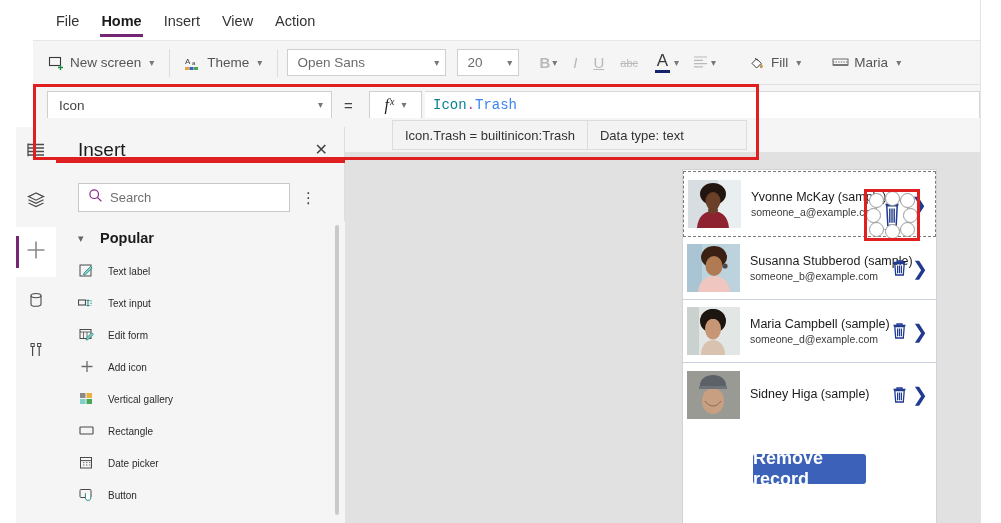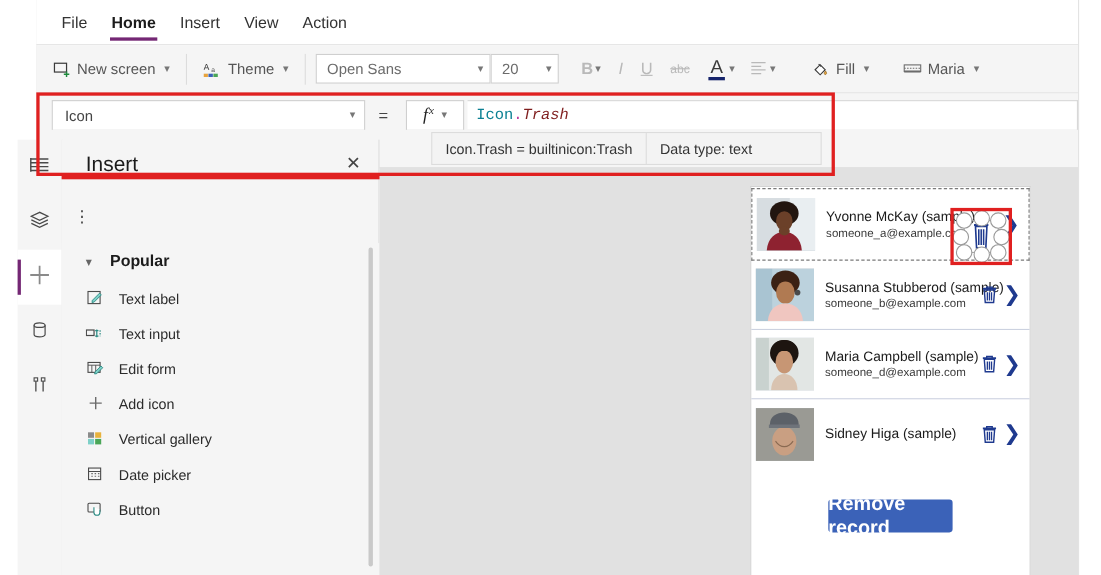--- a/index.html
+++ b/index.html
@@ -44,21 +44,21 @@
   
   .fbar{position:absolute;left:33px;top:85px;width:947px;height:42px;background:#f5f5f5;border-bottom:1px solid #e4e4e4;box-sizing:border-box;}
   .prop-combo{position:absolute;left:14px;top:6px;width:285px;height:28px;background:#fff;border:1px solid #cfcfcf;box-sizing:border-box;display:flex;align-items:center;justify-content:space-between;padding:0 8px 0 11px;font-size:13.5px;color:#444;}
   .eq{position:absolute;left:311px;top:12px;font-size:15px;color:#444;}
   .fx{position:absolute;left:336px;top:6px;width:53px;height:28px;background:#fff;border:1px solid #cfcfcf;box-sizing:border-box;display:flex;align-items:center;justify-content:center;gap:3px;}
   .fx .fxg{font-family:"Liberation Serif","DejaVu Serif",serif;font-style:italic;font-size:16px;color:#222;}
   .fx .fxs{font-family:"Liberation Serif",serif;font-style:italic;font-size:10px;color:#222;position:relative;top:-4px;left:-2px;}
   .formula-input{position:absolute;left:392px;top:6px;width:555px;height:28px;background:#fff;border:1px solid #d8d8d8;border-left:none;box-sizing:border-box;display:flex;align-items:center;padding-left:8px;font-family:"Liberation Mono","DejaVu Sans Mono",monospace;font-size:14px;}
   .tok-id{color:#0b8093;}
   .tok-dot{color:#c0399f;}
-  .tok-mem{color:#7f1d1d;font-style:italic;}
+  .tok-mem{color:#3b82f6;}
 
   
   .intelli{position:absolute;left:392px;top:120px;width:355px;height:30px;background:#f3f3f3;border:1px solid #dcdcdc;box-sizing:border-box;display:flex;align-items:center;z-index:40;}
   .intelli .seg{font-size:13px;color:#333;padding:0 12px;white-space:nowrap;}
   .intelli .vline{width:1px;height:29px;background:#dcdcdc;}
   .intelli b{font-weight:normal;}
   .intelli-bg{position:absolute;left:33px;top:118px;width:947px;height:34px;background:#f5f5f5;border-bottom:1px solid #e2e2e2;}
 
   
   .rail{position:absolute;left:16px;top:127px;width:40px;height:396px;background:#f5f5f5;border-right:1px solid #e8e8e8;}
@@ -70,21 +70,21 @@
   .insert-panel{position:absolute;left:56px;top:127px;width:289px;height:396px;background:#f5f5f5;border-right:1px solid #dedede;box-sizing:border-box;}
   .ip-title{position:absolute;left:22px;top:12px;font-size:19px;color:#1b1b1b;}
   .ip-close{position:absolute;right:16px;top:15px;font-size:16px;color:#444;cursor:default;line-height:1;}
   .ip-searchrow{position:absolute;left:0;top:48px;width:289px;height:44px;display:flex;align-items:center;}
   .ip-search{margin-left:22px;width:212px;height:29px;background:#fff;border:1px solid #c8c8c8;box-sizing:border-box;display:flex;align-items:center;gap:7px;padding-left:9px;}
   .ip-search .ph{font-size:13px;color:#707070;}
   .ip-more{margin-left:11px;font-size:15px;color:#444;letter-spacing:0;line-height:7px;text-align:center;width:14px;cursor:default;}
   .ip-list{position:absolute;left:0;top:94px;width:289px;height:302px;background:#f5f5f5;overflow:hidden;}
   .grp-head{display:flex;align-items:center;gap:12px;height:34px;padding-left:22px;font-size:14.5px;font-weight:bold;color:#1b1b1b;}
   .grp-chev{font-size:11px;color:#666;width:10px;display:inline-block;}
-  .li{display:flex;align-items:center;gap:13px;height:32px;padding-left:22px;font-size:13px;color:#2b2b2b;cursor:default;}
+  .li{display:flex;align-items:center;gap:13px;height:32px;padding-left:22px;font-size:10px;color:#2b2b2b;cursor:default;}
   .li .ic{width:17px;height:17px;display:flex;align-items:center;justify-content:center;flex:0 0 17px;}
   .ip-scroll{position:absolute;right:5px;top:98px;width:4px;height:290px;background:#c9c9c9;border-radius:2px;}
 
   
   .canvas{position:absolute;left:345px;top:152px;width:635px;height:371px;background:#e1e1e1;}
   .screen{position:absolute;left:682px;top:169px;width:255px;height:354px;background:#fff;border-left:1px solid #d3d3d3;border-right:1px solid #d3d3d3;border-top:1px solid #d3d3d3;box-sizing:border-box;}
 
   
   .gal{position:absolute;left:0;top:1px;width:253px;}
   .gitem{position:relative;height:63px;display:flex;align-items:center;padding:0 6px 0 4px;box-sizing:border-box;border-bottom:1px solid #ccd2e0;}
@@ -163,21 +163,21 @@
             <rect x="9" y="12" width="4" height="3" fill="#4aa657"></rect>
           </svg>
         </span>
         <span class="lbl">Theme</span>
         <span class="caret">▾</span>
       </div>
     </div>
 
     <div class="rb-sep"></div>
 
-    <div class="rb-group" style="">
+    <div class="rb-group" style="gap:11px;">
       <div class="combo font">
         <span>Open Sans</span>
         <span class="caret">▾</span>
       </div>
       <div class="combo size">
         <span>20</span>
         <span class="caret">▾</span>
       </div>
     </div>
 
@@ -303,20 +303,29 @@
         </svg>
       </span>
     </div>
   </div>
 
   <div class="insert-panel">
     <div class="ip-title">Insert</div>
     <div class="ip-close">✕</div>
 
     <div class="ip-searchrow">
+      <div class="ip-search">
+        <span>
+          <svg width="15" height="15" viewBox="0 0 15 15">
+            <circle cx="6.2" cy="6.2" r="4.3" fill="none" stroke="#8a2b8a" stroke-width="1.2"></circle>
+            <path d="M9.4 9.4 13.4 13.4" stroke="#8a2b8a" stroke-width="1.3"></path>
+          </svg>
+        </span>
+        <span class="ph">Search</span>
+      </div>
       <div class="ip-more">⋮</div>
     </div>
 
     <div class="ip-list">
       <div class="grp-head">
         <span class="grp-chev">▾</span>
         <span>Popular</span>
       </div>
 
       <div class="li">
@@ -365,20 +374,28 @@
           <svg width="16" height="16" viewBox="0 0 16 16">
             <rect x="1" y="2" width="5.5" height="5" fill="#8a8a8a"></rect>
             <rect x="7.5" y="2" width="5.5" height="5" fill="#e8b23d"></rect>
             <rect x="1" y="8" width="5.5" height="5" fill="#7ed0c8"></rect>
             <rect x="7.5" y="8" width="5.5" height="5" fill="#4aa657"></rect>
           </svg>
         </span>
         <span>Vertical gallery</span>
       </div>
 
+      <div class="li">
+        <span class="ic">
+          <svg width="16" height="16" viewBox="0 0 16 16">
+            <rect x="1" y="4" width="13" height="7" rx="0.5" fill="none" stroke="#4a4a4a" stroke-width="1.1"></rect>
+          </svg>
+        </span>
+        <span>Rectangle</span>
+      </div>
 
       <div class="li">
         <span class="ic">
           <svg width="16" height="16" viewBox="0 0 16 16">
             <rect x="1.5" y="2.5" width="11" height="10.5" fill="none" stroke="#4a4a4a" stroke-width="1"></rect>
             <path d="M1.5 5.6h11" stroke="#4a4a4a" stroke-width="1"></path>
             <path d="M4 7.6h1.4M7 7.6h1.4M10 7.6h1.4M4 10h1.4M7 10h1.4M10 10h1.4" stroke="#6b6b6b" stroke-width="1"></path>
           </svg>
         </span>
         <span>Date picker</span>

